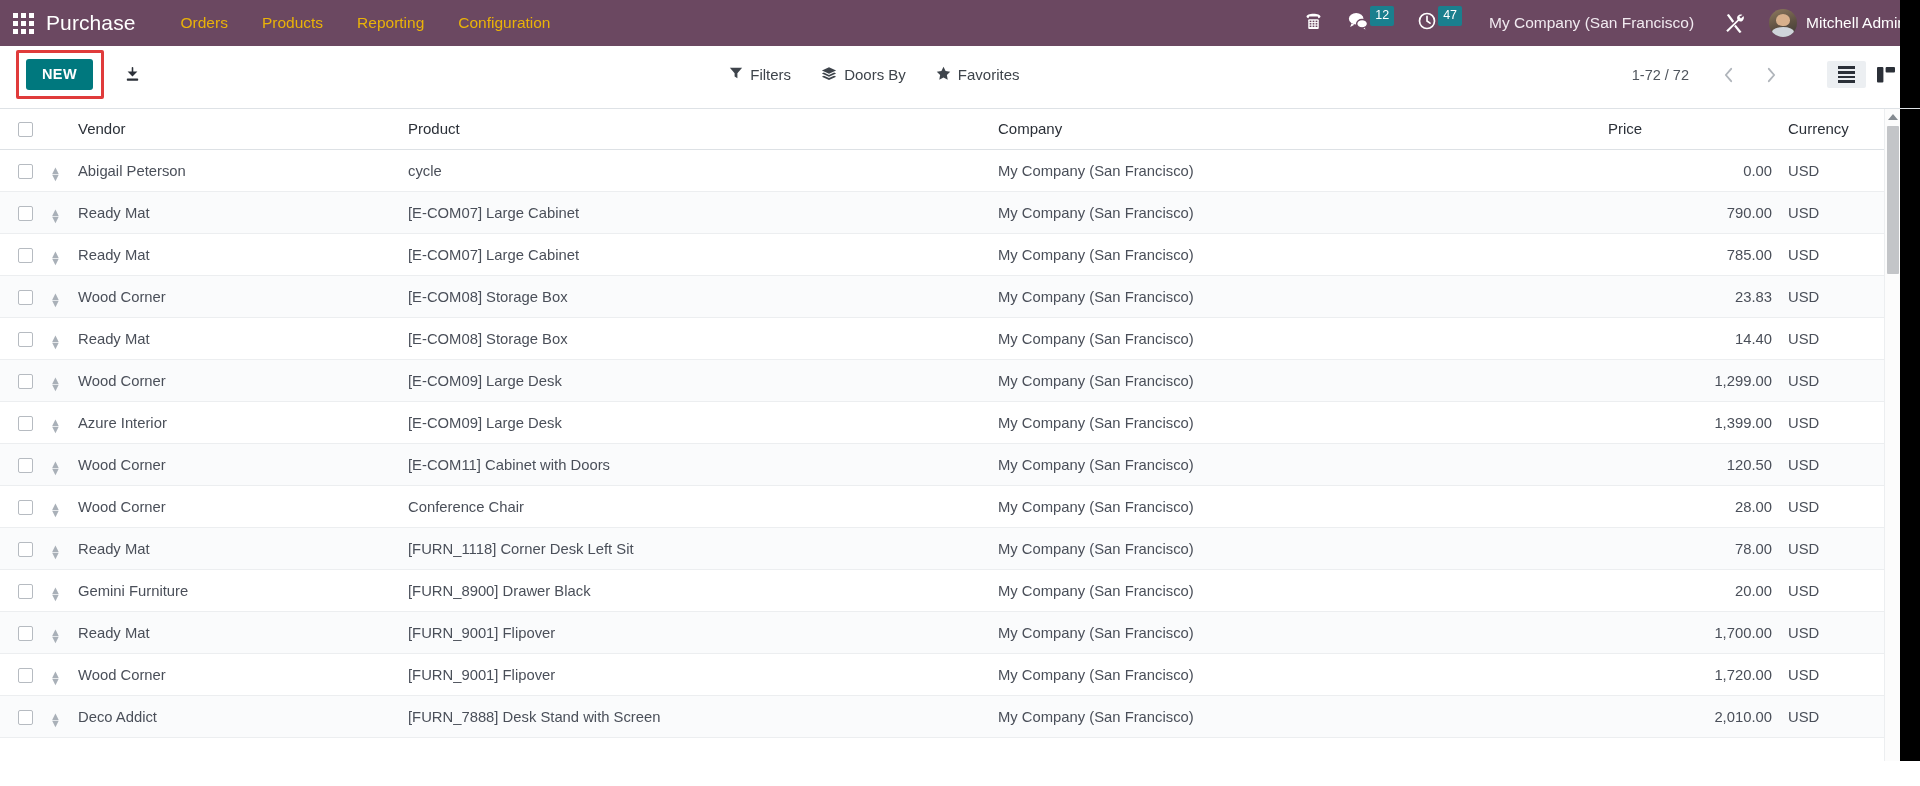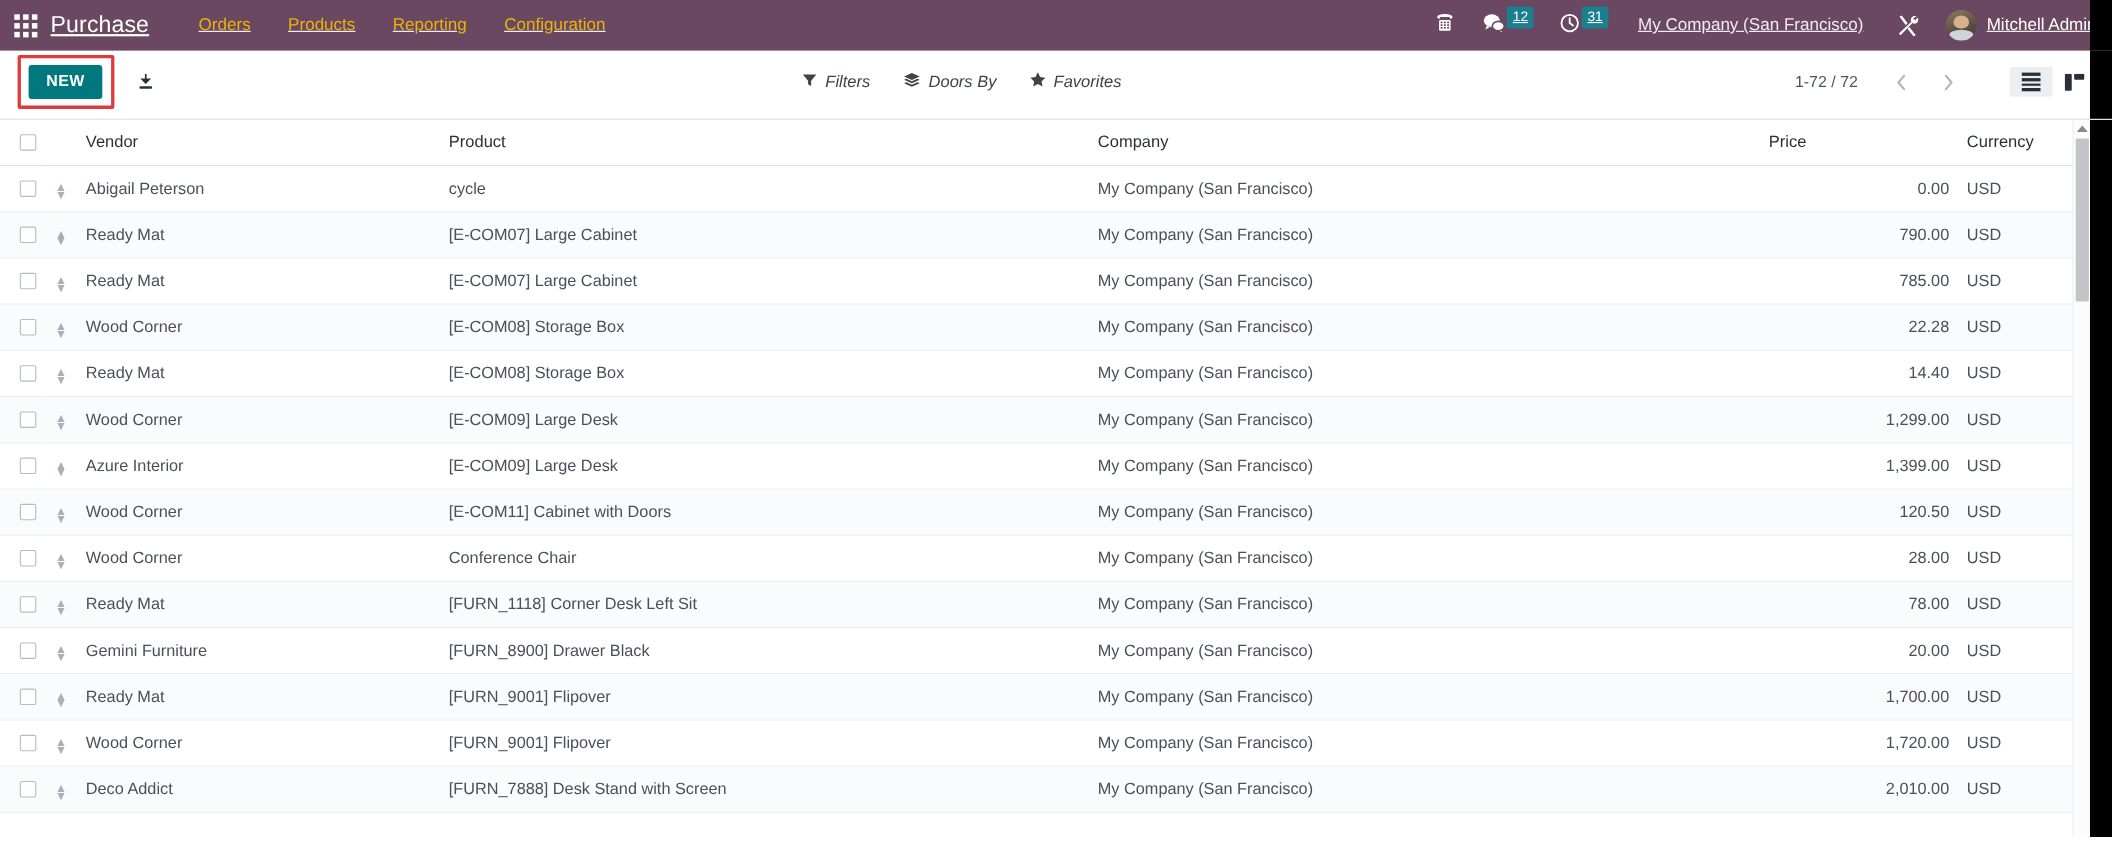--- a/index.html
+++ b/index.html
@@ -14,21 +14,20 @@
   
   .navbar {
     height: 46px;
     background: #6b4861;
     display: flex;
     align-items: center;
     color: #ffffff;
     padding: 0 14px 0 10px;
     position: relative;
     z-index: 30;
-    text-decoration: underline;
   }
   .apps-grid {
     width: 26px; height: 26px;
     display: grid;
     grid-template-columns: repeat(3, 5px);
     grid-template-rows: repeat(3, 5px);
     gap: 3px;
     justify-content: center;
     align-content: center;
     cursor: pointer;
@@ -216,21 +215,20 @@
     cursor: pointer;
     display: flex; align-items: center;
   }
   .cp-row2-mid {
     flex: 1 1 auto;
     display: flex;
     justify-content: center;
     align-items: center;
     gap: 26px;
     margin-left: -30px;
-    font-style: italic;
   }
   .dropdown-toggle {
     display: flex; align-items: center; gap: 7px;
     font-size: 15px; color: #3e444b;
     cursor: pointer;
     padding: 3px 2px;
   }
   .cp-row2-right {
     display: flex;
     align-items: center;
@@ -432,21 +430,21 @@
       <span class="badge">12</span>
     </div>
 
     <div class="sysitem">
       <span>
         <svg width="20" height="20" viewBox="0 0 24 24" fill="none" stroke="#ffffff" stroke-width="2">
           <circle cx="12" cy="12" r="9"></circle>
           <path d="M12 6.5V12l3.6 2.6" stroke-linecap="round"></path>
         </svg>
       </span>
-      <span class="badge">31</span>
+      <span class="badge">47</span>
     </div>
 
     <div class="company-name">My Company (San Francisco)</div>
 
     <div class="tools-icon">
       <svg width="23" height="23" viewBox="0 0 24 24" fill="#ffffff">
         <path d="M4 3.2l2.1-1.1 5.6 7.5-1.9 1.5z"></path>
         <path d="M20.3 3.1c-1.7-1-3.9-.5-5 1.1-.8 1.2-.8 2.7-.1 3.9L3.4 19.2l1.6 1.6L16.3 9.4c1.2.7 2.7.7 3.9-.1 1.6-1.1 2.1-3.3 1.1-5l-2.5 2.5-1.9-1.9z"></path>
         <path d="M13.3 13.2l6.1 7.6-2.2 1-5.6-7z"></path>
       </svg>
@@ -590,21 +588,21 @@
           <td class="col-price">785.00</td>
           <td class="col-currency">USD</td>
           <td class="col-opt"></td>
         </tr>
         <tr>
           <td class="col-check"><span class="cb"></span></td>
           <td class="col-handle"><span class="drag-handle">▲<br>▼</span></td>
           <td class="col-vendor">Wood Corner</td>
           <td class="col-product">[E-COM08] Storage Box</td>
           <td class="col-company">My Company (San Francisco)</td>
-          <td class="col-price">22.28</td>
+          <td class="col-price">23.83</td>
           <td class="col-currency">USD</td>
           <td class="col-opt"></td>
         </tr>
         <tr>
           <td class="col-check"><span class="cb"></span></td>
           <td class="col-handle"><span class="drag-handle">▲<br>▼</span></td>
           <td class="col-vendor">Ready Mat</td>
           <td class="col-product">[E-COM08] Storage Box</td>
           <td class="col-company">My Company (San Francisco)</td>
           <td class="col-price">14.40</td>

